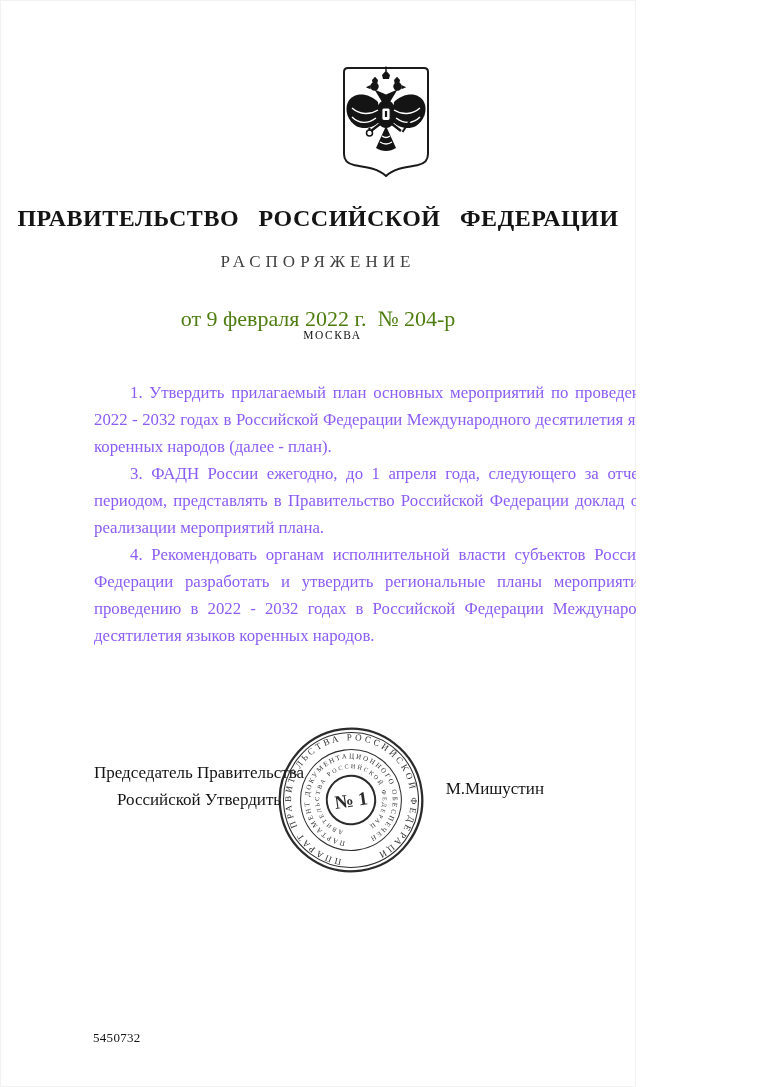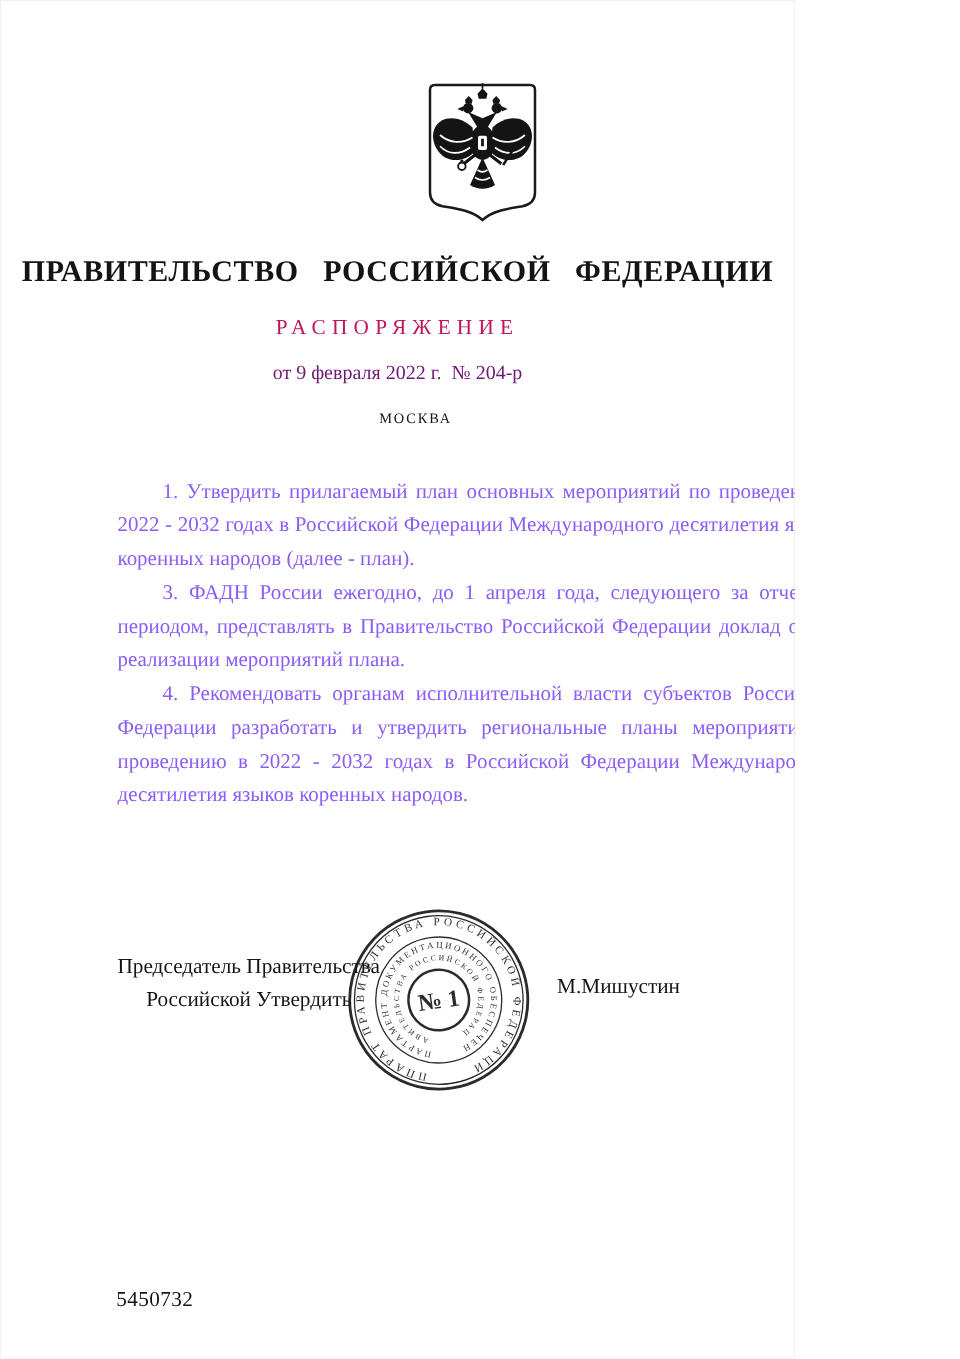--- a/index.html
+++ b/index.html
@@ -18,27 +18,27 @@
 
   .org-title{
     top:205px;
     font-size:24px;font-weight:bold;
     letter-spacing:0.5px;word-spacing:13px;
     color:#141414;
   }
   .doc-type{
     top:252px;
     font-size:17px;letter-spacing:5px;
-    color:#be185d;
+    color:#404040;
     text-align:center;
   }
   .date-line{
-    top:290px;
-    font-size:16px;white-space:pre;
-    color:#701a75;
+    top:306px;
+    font-size:22px;white-space:pre;
+    color:#4d7c0f;
   }
   .city{
     top:329px;
     font-size:11.5px;letter-spacing:1.5px;
     color:#141414;
     margin-left:29px;
   }
 
   .body-text{
     position:absolute;left:94px;top:379px;width:583px;
@@ -62,21 +62,21 @@
     opacity:0.92;
   }
   .stamp text{font-family:"Liberation Serif", serif;fill:#1a1a1a;}
   .ring-text-1{font-size:9.5px;letter-spacing:3px;}
   .ring-text-2{font-size:7.4px;letter-spacing:1.9px;}
   .ring-text-3{font-size:6.4px;letter-spacing:2px;}
   .stamp-number{font-size:20px;font-weight:bold;}
 
   .footer-id{
     position:absolute;left:93px;top:1030px;
-    font-size:17px;letter-spacing:0.3px;color:#141414;
+    font-size:13px;letter-spacing:0.3px;color:#141414;
   }
 </style>
 </head>
 <body>
 
 <div class="page">
 
   <svg class="emblem" viewBox="0 0 88 114" xmlns="http://www.w3.org/2000/svg">
     <path d="M6,2 L82,2 Q86,2 86,6 L86,88 Q86,97 76,99 C64,101 52,102.5 44,110 C36,102.5 24,101 12,99 Q2,97 2,88 L2,6 Q2,2 6,2 Z" fill="none" stroke="#1a1a1a" stroke-width="2"></path>
     <g fill="#141414" stroke="none">

